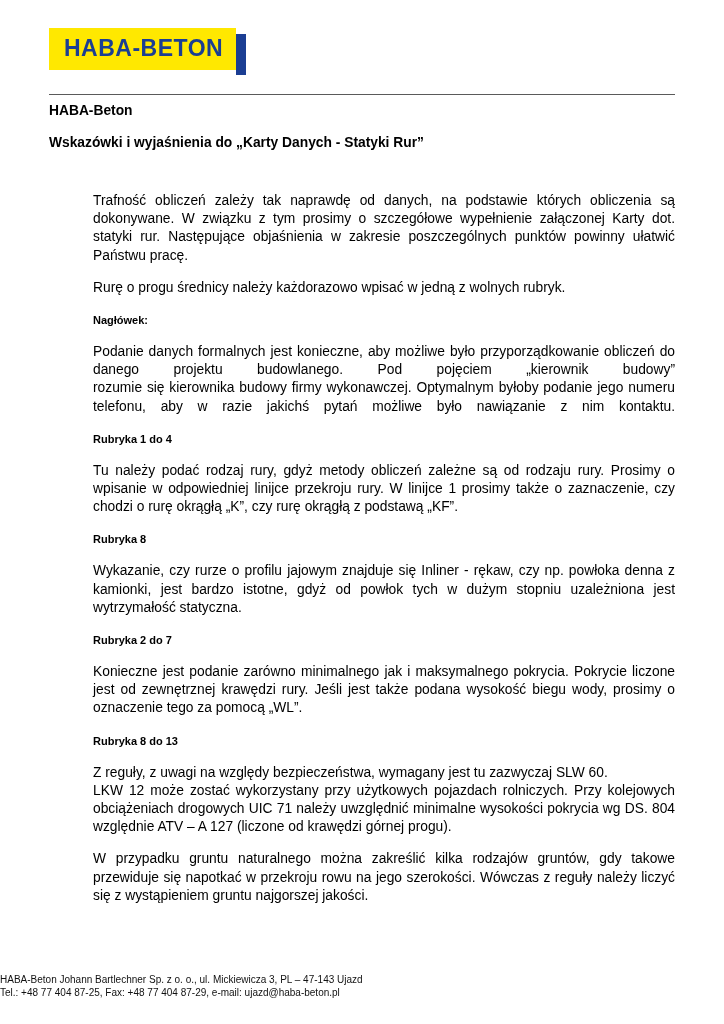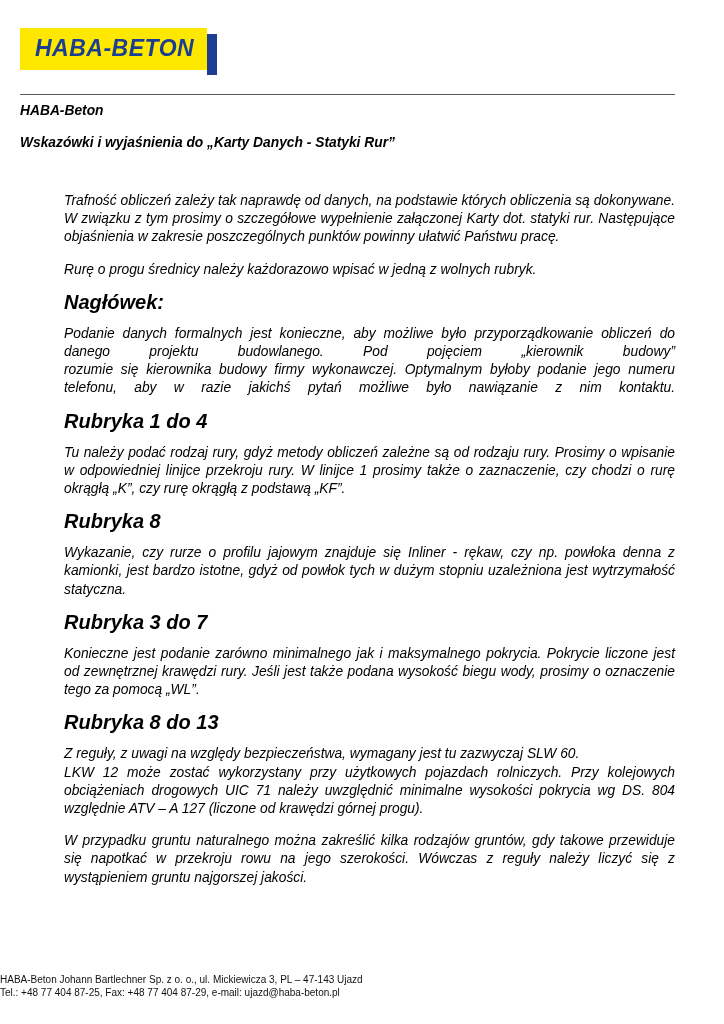--- a/index.html
+++ b/index.html
@@ -11,22 +11,21 @@
     position: relative;
     width: 724px;
     height: 1024px;
     background: #ffffff;
     font-family: "Liberation Sans", sans-serif;
     color: #000000;
     overflow: hidden;
     margin: 0 auto;
   }
   .content {
-    padding: 28px 49px 0 20px;
-    font-style: italic;
+    padding: 28px 49px 0 49px;
   }
   .logo {
     position: relative;
     width: max-content;
   }
   .logo-yellow {
     display: inline-block;
     background: #FFE800;
     padding: 7px 13px 8px 15px;
   }
@@ -61,21 +60,21 @@
     font-size: 13.8px;
     font-weight: bold;
     line-height: 18px;
     margin: 14px 0 16px 0;
   }
   #blocks {
     margin-top: 40px;
     margin-left: 44px;
   }
   .section-heading {
-    font-size: 20px;
+    font-size: 11px;
     font-weight: bold;
     line-height: 18px;
     margin: 0 0 14px 0;
   }
   .paragraph {
     font-size: 13.8px;
     line-height: 18.2px;
     text-align: justify;
     white-space: pre-line;
     margin: 0 0 14px 0;
@@ -115,21 +114,21 @@
     <div id="blocks">
         <div class="paragraph">Trafność obliczeń zależy tak naprawdę od danych, na podstawie których obliczenia są dokonywane. W związku z tym prosimy o szczegółowe wypełnienie załączonej Karty dot. statyki rur. Następujące objaśnienia w zakresie poszczególnych punktów powinny ułatwić Państwu pracę.</div>
         <div class="paragraph">Rurę o progu średnicy należy każdorazowo wpisać w jedną z wolnych rubryk.</div>
         <div class="section-heading">Nagłówek:</div>
         <div class="paragraph justify-all">Podanie danych formalnych jest konieczne, aby możliwe było przyporządkowanie obliczeń do danego projektu budowlanego. Pod pojęciem „kierownik budowy”
 rozumie się kierownika budowy firmy wykonawczej. Optymalnym byłoby podanie jego numeru telefonu, aby w razie jakichś pytań możliwe było nawiązanie z nim kontaktu.</div>
         <div class="section-heading">Rubryka 1 do 4</div>
         <div class="paragraph">Tu należy podać rodzaj rury, gdyż metody obliczeń zależne są od rodzaju rury. Prosimy o wpisanie w odpowiedniej linijce przekroju rury. W linijce 1 prosimy także o zaznaczenie, czy chodzi o rurę okrągłą „K”, czy rurę okrągłą z podstawą „KF”.</div>
         <div class="section-heading">Rubryka 8</div>
         <div class="paragraph">Wykazanie, czy rurze o profilu jajowym znajduje się Inliner  - rękaw, czy np. powłoka denna z kamionki, jest bardzo istotne, gdyż od powłok tych w dużym stopniu uzależniona jest wytrzymałość statyczna.</div>
-        <div class="section-heading">Rubryka 3 do 7</div>
+        <div class="section-heading">Rubryka 2 do 7</div>
         <div class="paragraph">Konieczne jest podanie zarówno minimalnego jak i maksymalnego pokrycia. Pokrycie liczone jest od zewnętrznej krawędzi rury. Jeśli jest także podana wysokość biegu wody, prosimy o oznaczenie tego za pomocą „WL”.</div>
         <div class="section-heading">Rubryka 8 do 13</div>
         <div class="paragraph">Z reguły, z uwagi na względy bezpieczeństwa, wymagany jest tu zazwyczaj SLW 60.
 LKW 12 może zostać wykorzystany przy użytkowych pojazdach rolniczych. Przy kolejowych obciążeniach drogowych UIC 71 należy uwzględnić minimalne wysokości pokrycia wg DS. 804 względnie ATV – A 127 (liczone od krawędzi górnej progu).</div>
         <div class="paragraph">W przypadku gruntu naturalnego można zakreślić kilka rodzajów gruntów, gdy takowe przewiduje się napotkać w przekroju rowu na jego szerokości. Wówczas z reguły należy liczyć się z wystąpieniem gruntu najgorszej jakości.</div>
       </div>
   </div>
 
   <div class="footer">
     <div>HABA-Beton Johann Bartlechner Sp. z o. o., ul. Mickiewicza 3, PL – 47-143 Ujazd</div>

